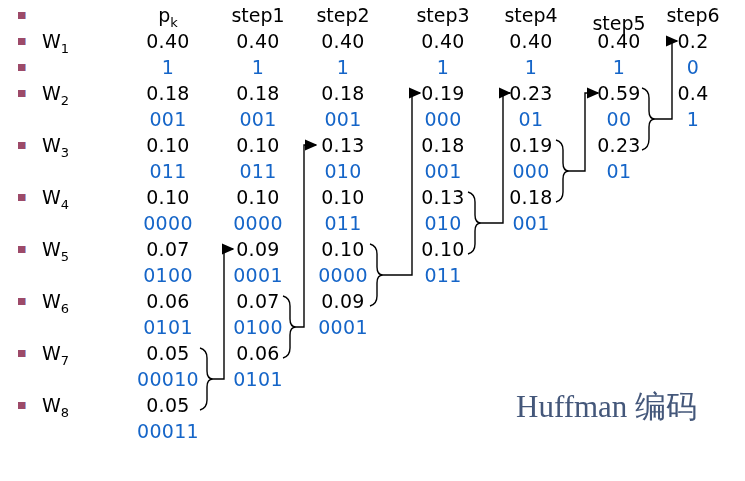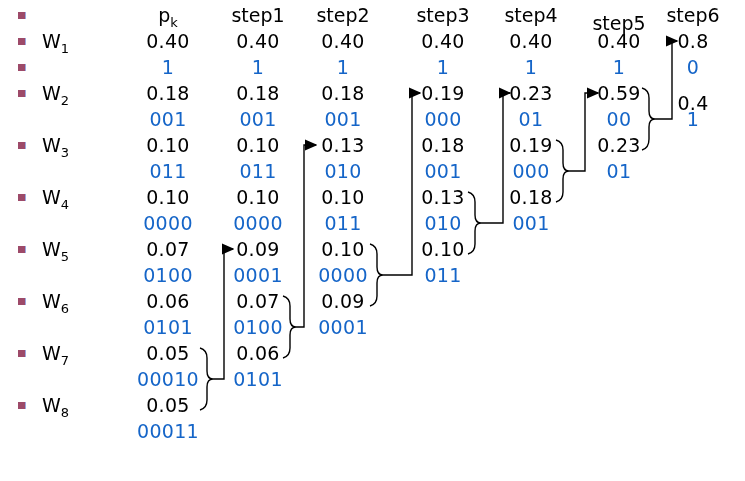--- a/index.html
+++ b/index.html
@@ -128,23 +128,23 @@
     <div class="cell v" style="top:26px">0.40</div>
     <div class="cell c" style="top:52px">1</div>
     <div class="cell v" style="top:78px">0.59</div>
     <div class="cell c" style="top:104px">00</div>
     <div class="cell v" style="top:130px">0.23</div>
     <div class="cell c" style="top:156px">01</div>
   </div>
 
   <div class="col" style="left:648px">
     <div class="cell hd" style="top:0">step6</div>
-    <div class="cell v" style="top:26px">0.8</div>
+    <div class="cell v" style="top:26px">0.2</div>
     <div class="cell c" style="top:52px">0</div>
-    <div class="cell v" style="top:88px">0.4</div>
+    <div class="cell v" style="top:78px">0.4</div>
     <div class="cell c" style="top:104px">1</div>
   </div>
 
   <svg class="connectors" width="745" height="481" viewBox="0 0 745 481">
     <defs>
       <marker id="ah" markerWidth="9" markerHeight="8" refX="8" refY="4" orient="auto">
         <path d="M0,0 L9,4 L0,8 z" fill="#000"></path>
       </marker>
     </defs>
     <g stroke="#000" fill="none" stroke-width="1.4">
@@ -166,14 +166,15 @@
     <g stroke="#000" fill="none" stroke-width="1.4">
       <path d="M556,140 Q563,142 563,150 L563,163 Q563,171 569,171 Q563,171 563,179 L563,192 Q563,200 556,202"></path>
       <path d="M569,171 L585,171 L585,93 L598,93" marker-end="url(#ah)"></path>
     </g>
     <g stroke="#000" fill="none" stroke-width="1.4">
       <path d="M642,88 Q649,90 649,98 L649,111 Q649,119 655,119 Q649,119 649,127 L649,139 Q649,148 642,150"></path>
       <path d="M655,119 L672,119 L672,41 L677,41" marker-end="url(#ah)"></path>
     </g>
   </svg>
 
+  <div class="caption" style="top:386px">Huffman 编码</div>
 
 </div>
 
 </body></html>

